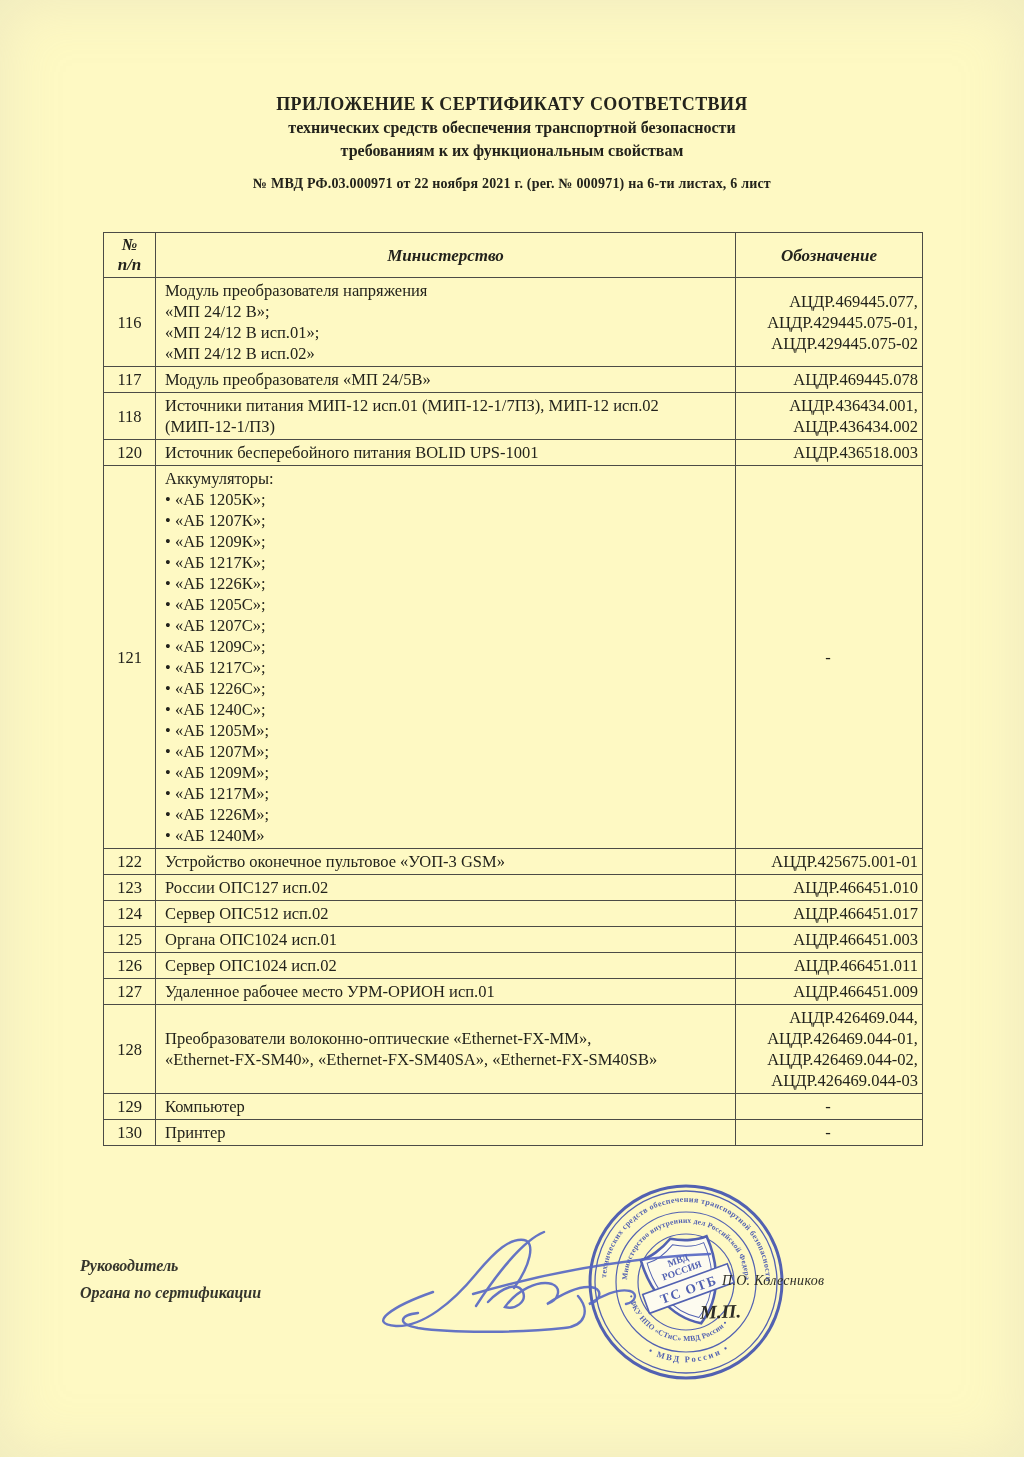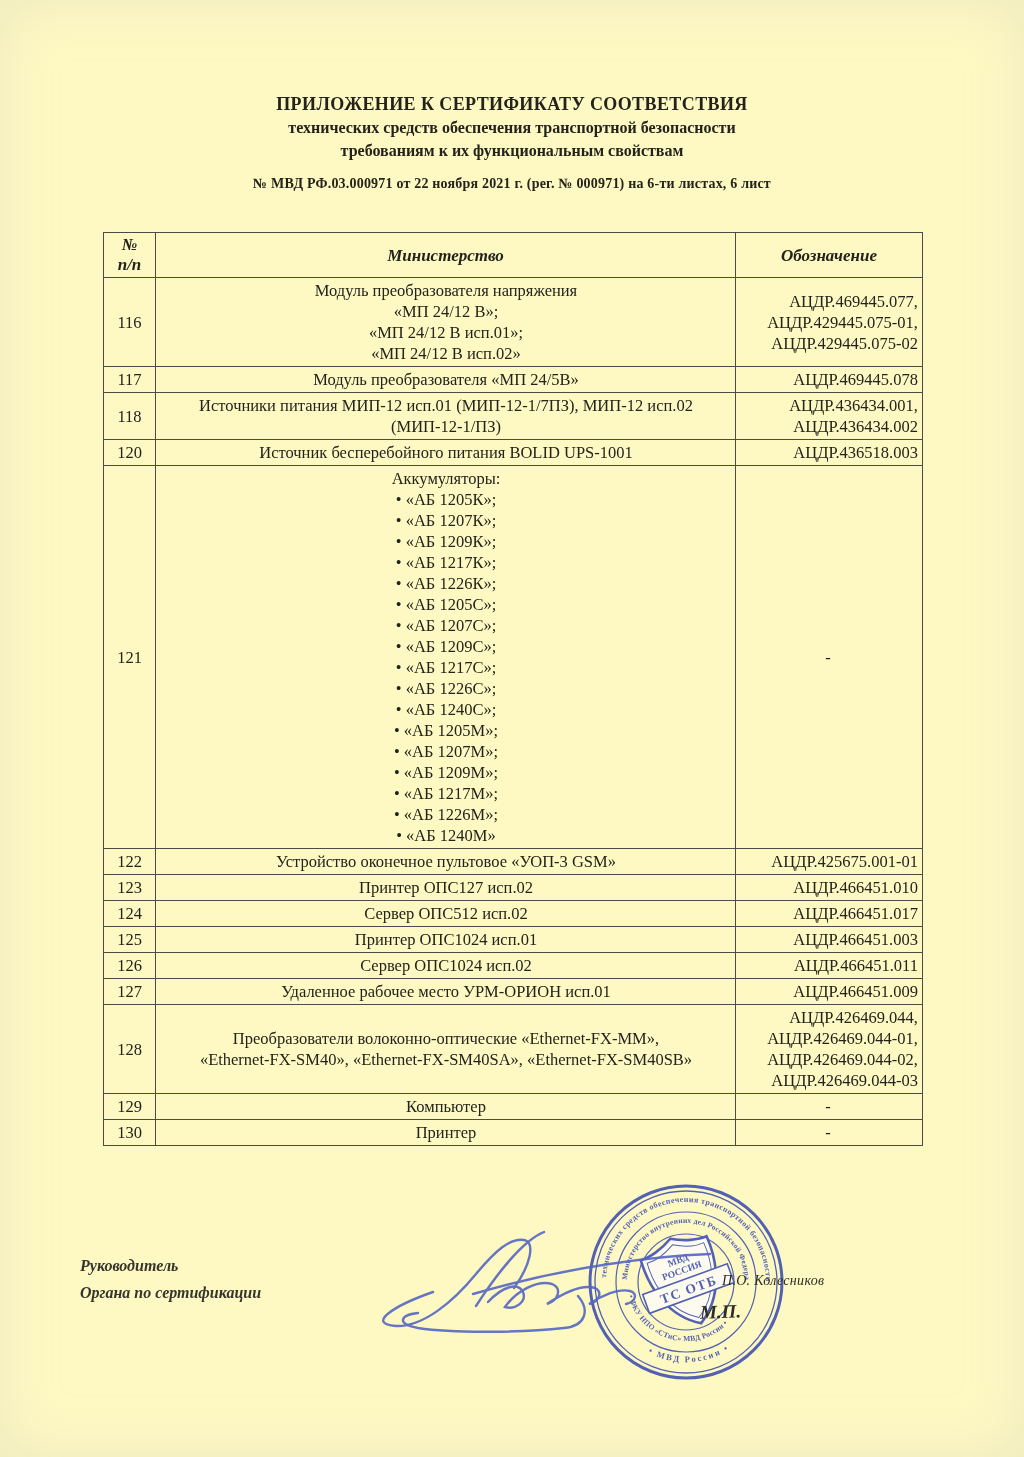--- a/index.html
+++ b/index.html
@@ -30,21 +30,21 @@
     border:1px solid #4c4c46;
     font-size:16.5px;line-height:21px;
     vertical-align:middle;
     background:transparent;
   }
   table.cert th{
     font-style:italic;font-weight:bold;font-size:17px;
     height:42px;text-align:center;padding:1px 2px;
   }
   td.c-num{text-align:center;padding:2px 2px;}
-  td.c-name{padding:2px 8px 2px 9px;text-align:center;}
+  td.c-name{padding:2px 8px 2px 9px;text-align:left;}
   td.c-desig{padding:2px 4px 2px 10px;text-align:right;}
   td.c-desig.center{text-align:center;padding-left:2px;}
   .line{white-space:nowrap;}
   .th-num .line{line-height:20px;}
   
   .sig-role{
     position:absolute;left:80px;top:1252px;
     font-size:16px;font-weight:bold;font-style:italic;
     line-height:27px;color:#35352c;
   }
@@ -164,39 +164,39 @@
           <td class="c-name">
             <div class="line">Устройство оконечное пультовое «УОП-3 GSM»</div>
           </td>
           <td class="c-desig">
             <div class="line">АЦДР.425675.001-01</div>
           </td>
         </tr>
         <tr>
           <td class="c-num">123</td>
           <td class="c-name">
-            <div class="line">Принтер ОПС127 исп.02</div>
+            <div class="line">России ОПС127 исп.02</div>
           </td>
           <td class="c-desig">
             <div class="line">АЦДР.466451.010</div>
           </td>
         </tr>
         <tr>
           <td class="c-num">124</td>
           <td class="c-name">
             <div class="line">Сервер ОПС512 исп.02</div>
           </td>
           <td class="c-desig">
             <div class="line">АЦДР.466451.017</div>
           </td>
         </tr>
         <tr>
           <td class="c-num">125</td>
           <td class="c-name">
-            <div class="line">Принтер ОПС1024 исп.01</div>
+            <div class="line">Органа ОПС1024 исп.01</div>
           </td>
           <td class="c-desig">
             <div class="line">АЦДР.466451.003</div>
           </td>
         </tr>
         <tr>
           <td class="c-num">126</td>
           <td class="c-name">
             <div class="line">Сервер ОПС1024 исп.02</div>
           </td>

